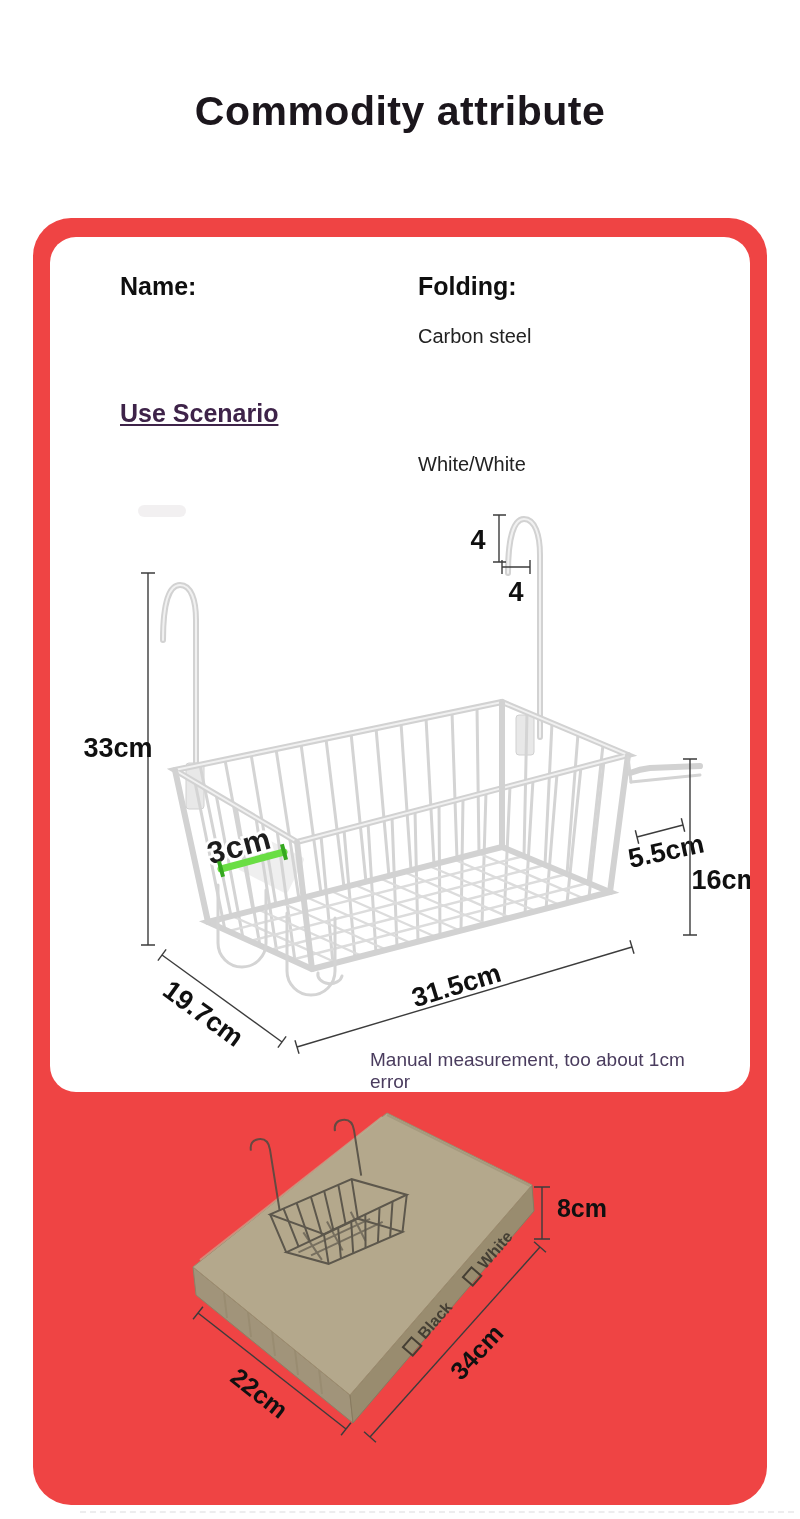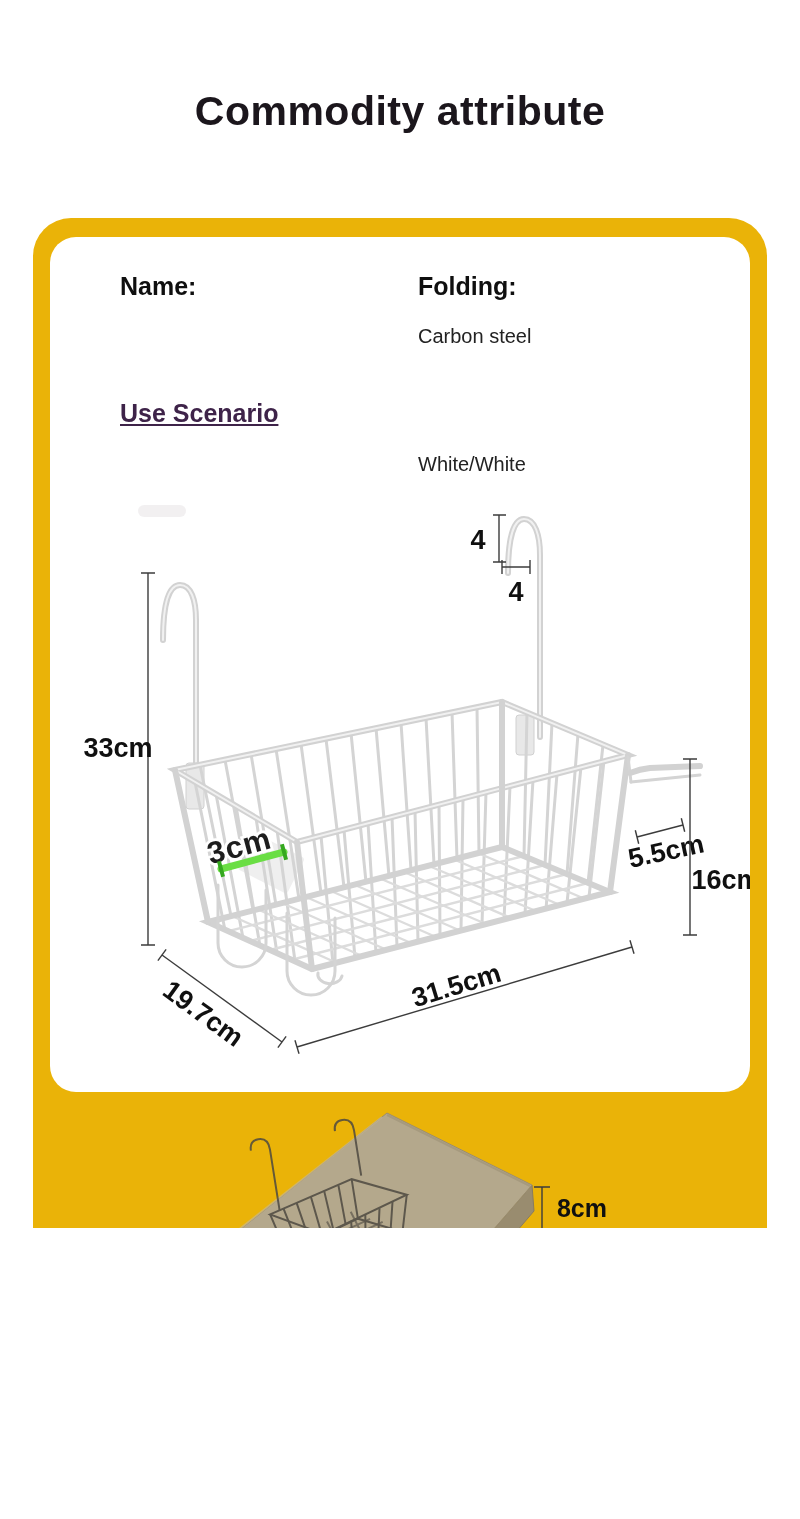--- a/index.html
+++ b/index.html
@@ -1,25 +1,25 @@
 <!DOCTYPE html>
 <html><head>
 <meta charset="utf-8">
 <style>
   html,body{margin:0;padding:0;background:#ffffff;}
-  .page{position:relative;width:800px;height:1228px;background:#ffffff;overflow:hidden;
+  .page{position:relative;width:800px;height:1519px;background:#ffffff;overflow:hidden;
         font-family:"Liberation Sans", sans-serif;color:#1f1f1f;}
   
   .hdr-title{position:absolute;top:88px;left:0;width:100%;text-align:center;
              font-size:41px;font-weight:700;color:#1b161c;letter-spacing:0.5px;}
   .hdr-sub{position:absolute;top:158px;left:0;width:100%;text-align:center;
            font-size:17px;font-weight:400;color:#b5b3b5;letter-spacing:4px;}
   
   .outer-card{position:absolute;left:33px;top:218px;width:734px;height:1287px;
-              background:#eab308;border-radius:38px;}
+              background:#ef4444;border-radius:38px;}
   .inner-card{position:absolute;left:17px;top:19px;width:700px;height:855px;
               background:#ffffff;border-radius:26px;}
   
   .prop-label{position:absolute;font-size:25px;font-weight:700;color:#0f0f0f;}
   .prop-label.purple{color:#3e2349;text-decoration:underline;}
   .prop-value{position:absolute;font-size:20px;font-weight:400;color:#222222;
               line-height:1.32;white-space:pre-wrap;}
   .note{position:absolute;left:320px;top:812px;width:360px;font-size:19px;
         font-weight:500;color:#4a3c5e;}
   .artifact{position:absolute;left:88px;top:268px;width:48px;height:12px;
@@ -163,20 +163,21 @@
           <g transform="rotate(-17 247 542)">
               <path class="dimline" d="M247,535 L247,549"></path>
             </g>
           <g transform="rotate(-17 582 442)">
               <path class="dimline" d="M582,435 L582,449"></path>
             </g>
           <text class="dim" text-anchor="middle" transform="translate(409,489) rotate(-17)">31.5cm</text>
         </g>
       </svg>
 
+      <div class="note">Manual measurement, too about 1cm error</div>
     </div>
 
     <svg class="box-svg" width="500" height="345" viewBox="0 0 500 345">
 
       <g>
 
         <polygon points="43,162 200,290 203,318 46,190" fill="#a1947a" stroke="#8d8166" stroke-width="1"></polygon>
         <path d="M74,188 L77,213 M98,207 L101,232 M122,226 L125,251 M145,245 L148,270 M169,264 L172,289" stroke="#93866a" stroke-width="2" opacity="0.55"></path>
 
         <polygon points="200,290 382,80 384,106 203,318" fill="#998c6f" stroke="#877b60" stroke-width="1"></polygon>

